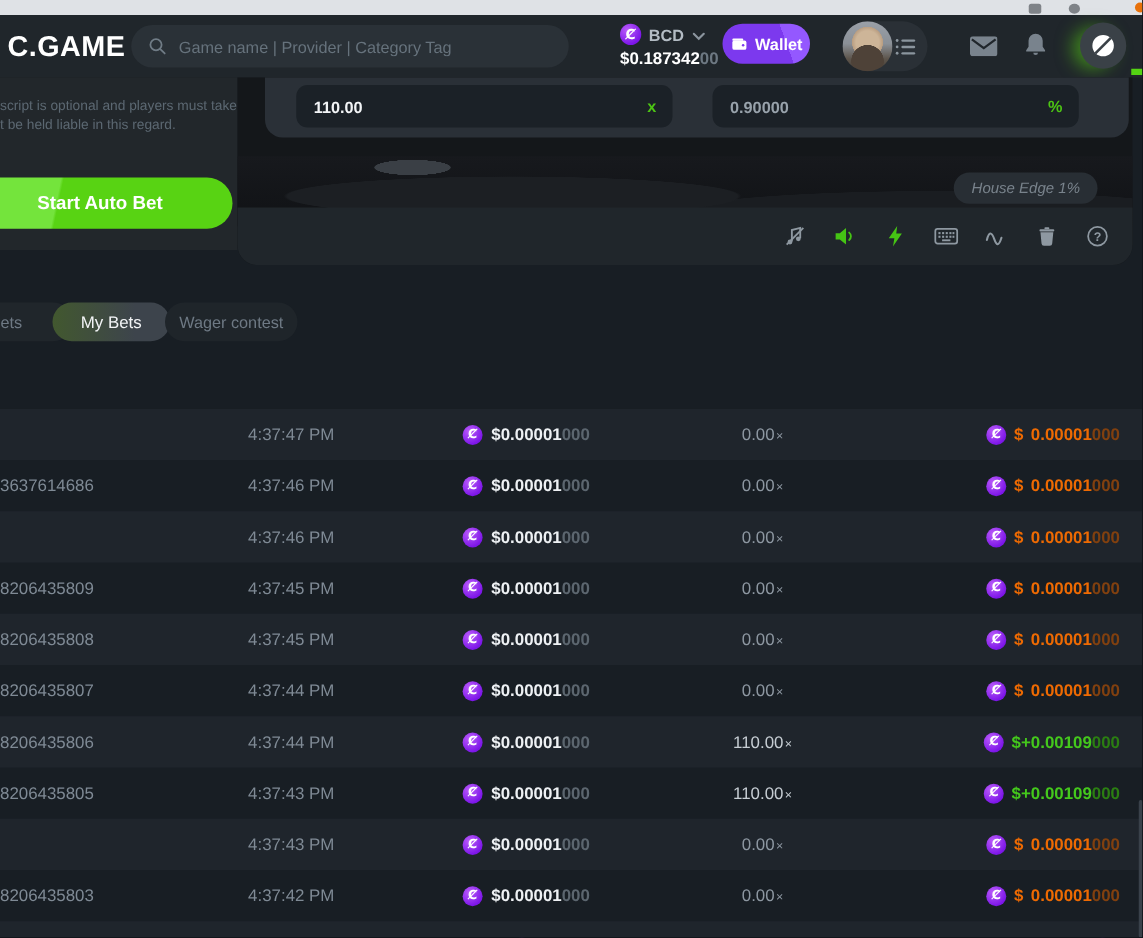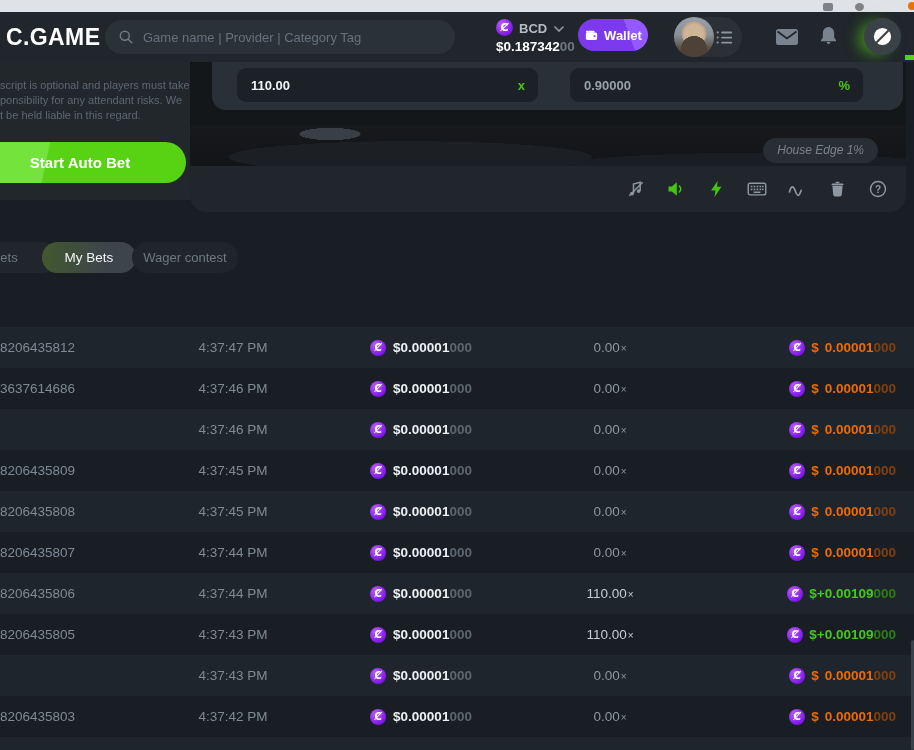--- a/index.html
+++ b/index.html
@@ -180,21 +180,20 @@
       <svg width="21" height="21" viewBox="0 0 22 22">
         <circle cx="11" cy="11" r="9" fill="#ffffff"></circle>
         <line x1="4.5" y1="17.5" x2="17.5" y2="4.5" stroke="#3a4147" stroke-width="2.2"></line>
       </svg>
     </div>
   </div>
 
   <div class="sidebar">
     <div class="disclaimer">
       <div>script is optional and players must take</div>
-      <div>ponsibility for any attendant risks. We</div>
       <div>t be held liable in this regard.</div>
     </div>
     <button class="start-btn">Start Auto Bet</button>
   </div>
 
   <div class="game">
     <div class="inputs-panel">
       <div class="field f1">
         <input value="110.00" style="">
         <span class="suffix">x</span>
@@ -273,21 +272,20 @@
 
   <div class="tabs">
     <div class="tab tab-cut">ets</div>
     <div class="tab tab-active">My Bets</div>
     <div class="tab tab-wager">Wager contest</div>
   </div>
 
 
   <div class="rows">
       <div class="brow odd">
-        <span class="c-id">8206435812</span>
         <span class="c-time">4:37:47 PM</span>
         <span class="c-bet">
           <span class="coin"></span>
           <span class="bet-main">$0.00001</span>
           <span class="bet-dim">000</span>
         </span>
         <span class="c-payout"><span>0.00</span><span class="x">×</span></span>
         <span class="c-profit loss">
           <span class="coin"></span>
           <span class="cur">$</span>

